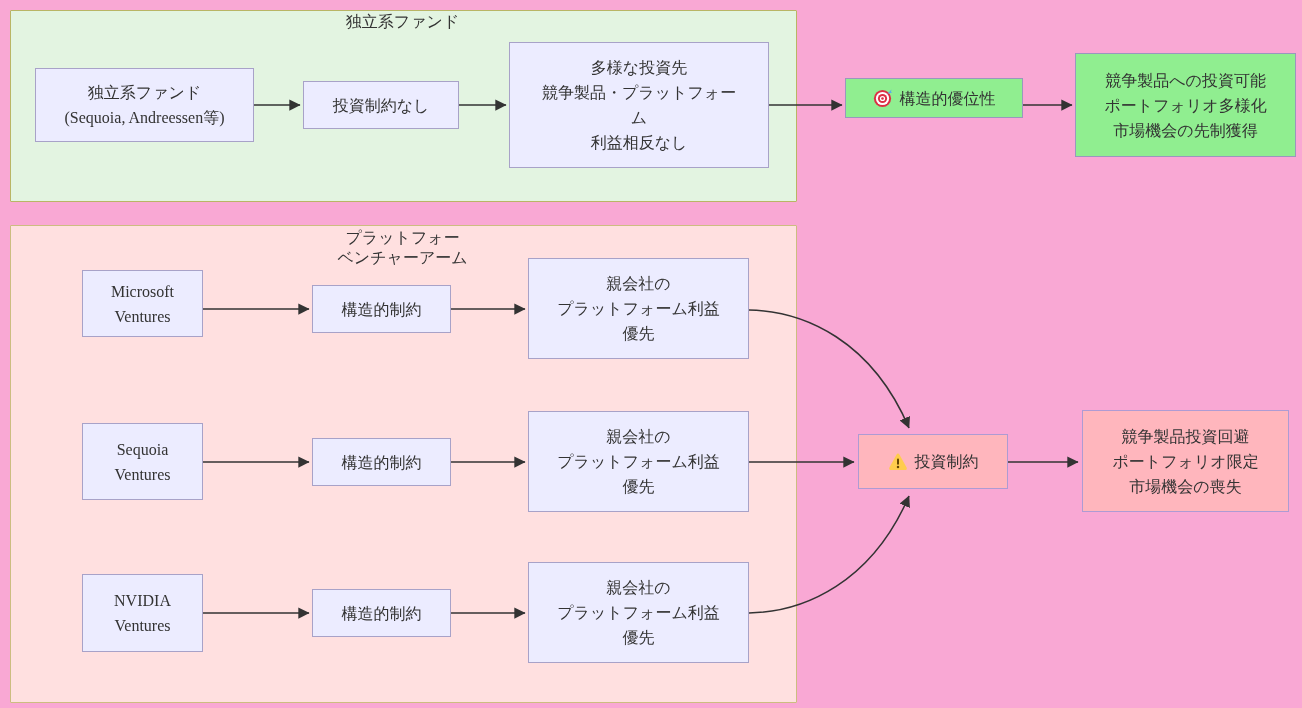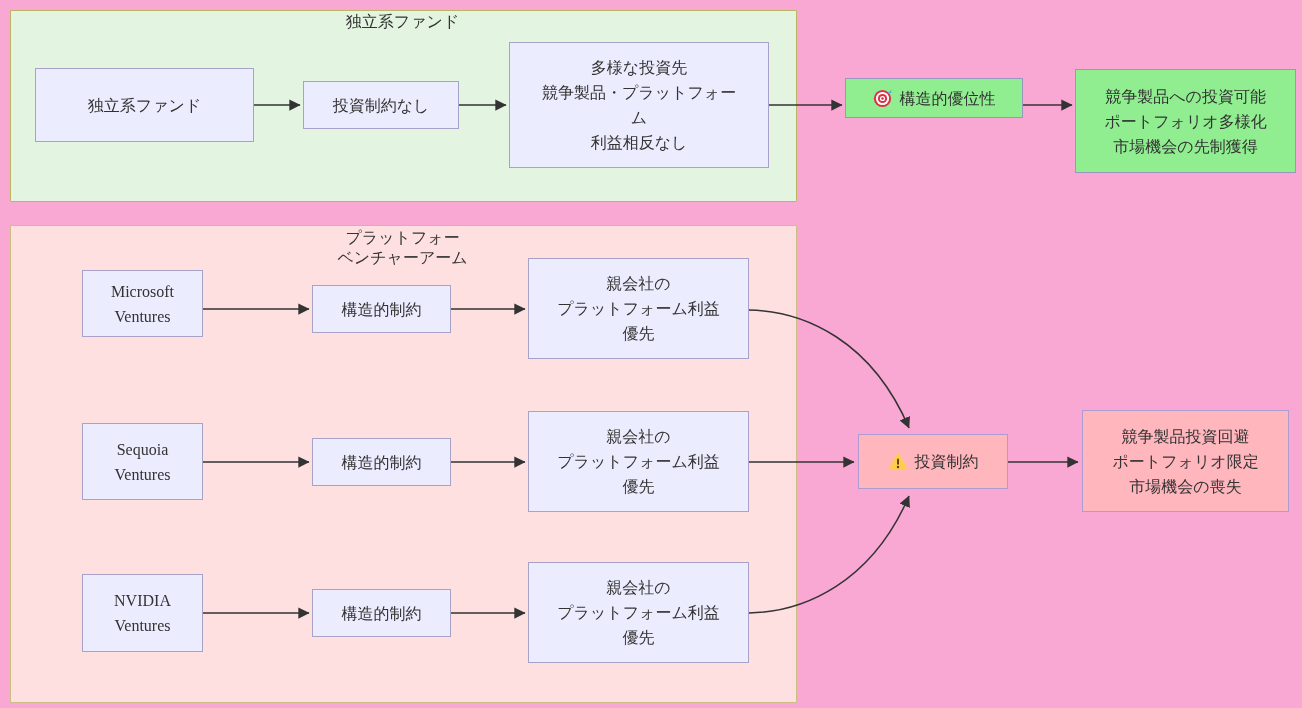--- a/index.html
+++ b/index.html
@@ -59,20 +59,21 @@
 
       <path d="M749,310 C805,311 872,341 909,428" marker-end="url(#arrow)"></path>
       <path d="M749,462 L854,462" marker-end="url(#arrow)"></path>
       <path d="M749,613 C805,612 872,582 909,496" marker-end="url(#arrow)"></path>
       <path d="M1008,462 L1078,462" marker-end="url(#arrow)"></path>
     </g>
   </svg>
 
   <div class="node" style="left:35px;top:68px;width:219px;height:74px;">
     <div>独立系ファンド</div>
+    <div>(Sequoia, Andreessen等)</div>
   </div>
 
   <div class="node" style="left:303px;top:81px;width:156px;height:48px;">
     <div>投資制約なし</div>
   </div>
 
   <div class="node" style="left:509px;top:42px;width:260px;height:126px;">
     <div>多様な投資先</div>
     <div>競争製品・プラットフォー</div>
     <div>ム</div>
@@ -88,21 +89,21 @@
           <circle cx="9.5" cy="10.5" r="4.6" fill="#dd2e44"></circle>
           <circle cx="9.5" cy="10.5" r="2.6" fill="#ffffff"></circle>
           <circle cx="9.5" cy="10.5" r="1.3" fill="#dd2e44"></circle>
           <path d="M14.2,5.8 L18.6,1.4 L17.9,4.1 L19.4,4.6 Z" fill="#55acee"></path>
         </svg>
       </span>
       <span>構造的優位性</span>
     </div>
   </div>
 
-  <div class="node green" style="left:1075px;top:69px;width:221px;height:104px;">
+  <div class="node green" style="left:1075px;top:53px;width:221px;height:104px;">
     <div>競争製品への投資可能</div>
     <div>ポートフォリオ多様化</div>
     <div>市場機会の先制獲得</div>
   </div>
 
   <div class="node" style="left:82px;top:270px;width:121px;height:67px;">
     <div>Microsoft</div>
     <div>Ventures</div>
   </div>
   <div class="node" style="left:312px;top:285px;width:139px;height:48px;">

